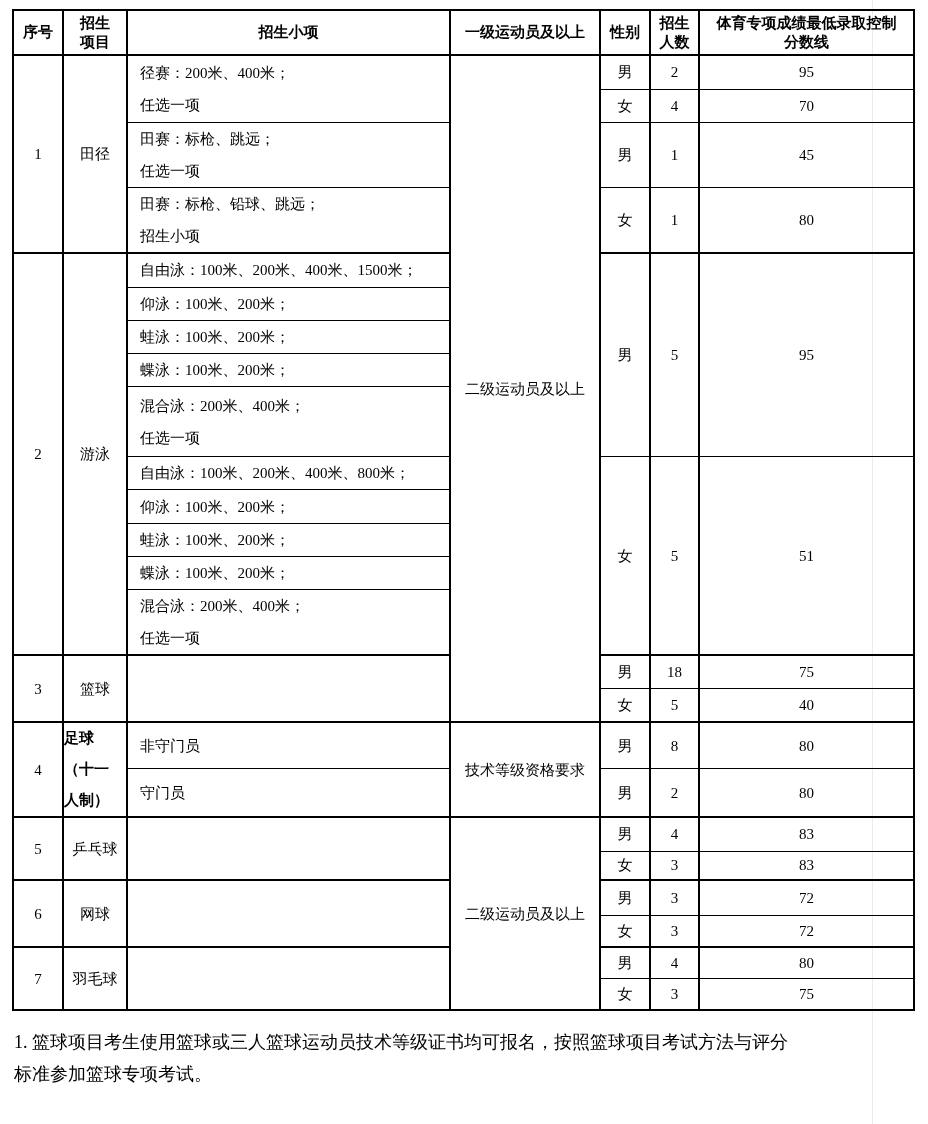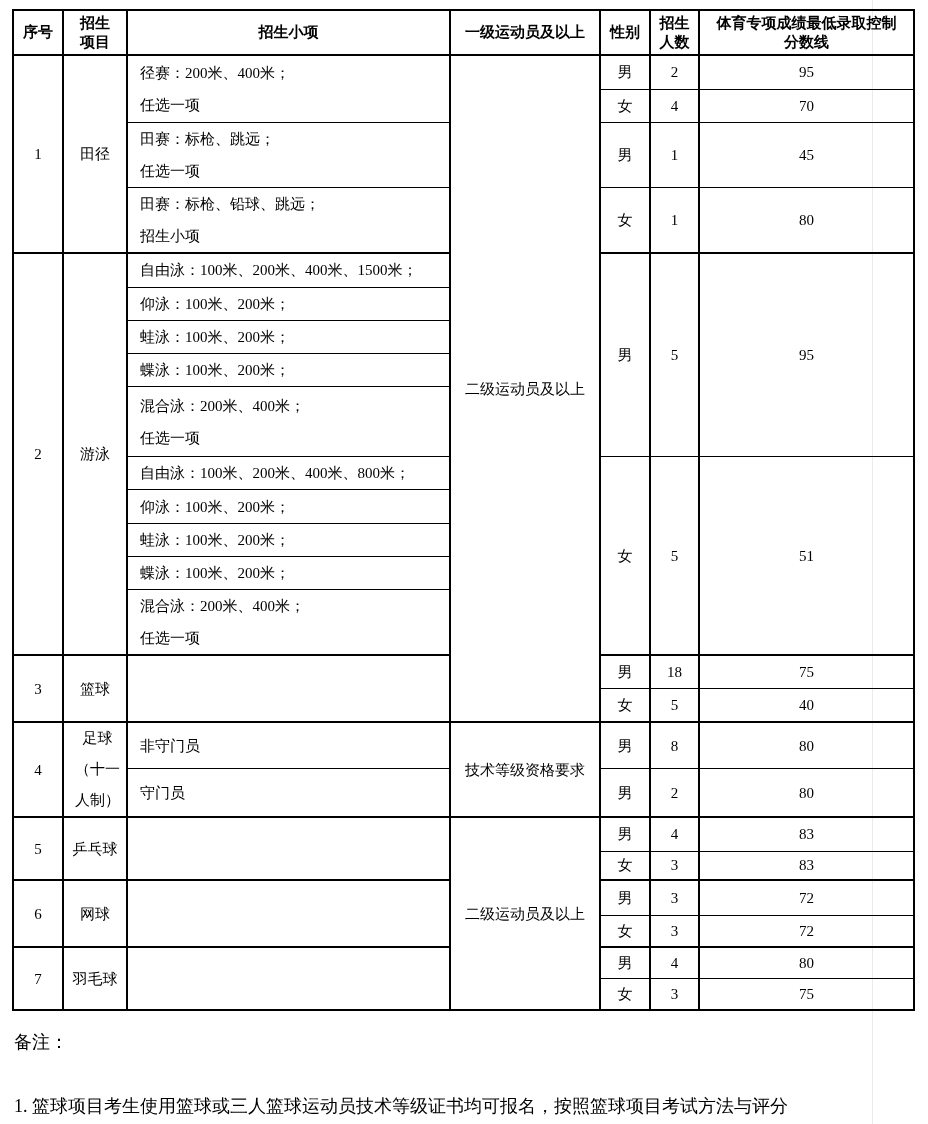--- a/index.html
+++ b/index.html
@@ -29,21 +29,21 @@
     border-top-width:2px;border-bottom-width:2px;
   }
   td.c{text-align:center;vertical-align:middle;line-height:20px;}
   td.sub{
     text-align:left;vertical-align:middle;
     padding-left:12px;padding-right:4px;
     white-space:pre-line;line-height:32px;
   }
   td.projwrap{
     white-space:pre-line;line-height:31px;
-    text-align:center;padding-left:5px;
+    text-align:left;font-weight:bold;
   }
   tr.pb td{border-top-width:2px;}
   .notes{
     position:absolute;left:14px;top:994px;width:886px;
     font-size:18px;line-height:32px;white-space:pre-line;
   }
 </style>
 </head>
 <body>
 
@@ -218,17 +218,16 @@
     <tr style="height:32px">
       <td class="c">女</td>
       <td class="c">3</td>
       <td class="c">75</td>
     </tr>
   </tbody>
 </table>
 </div>
 
 <div class="notes">
-  <div>备注：</div>
   <div>1. 篮球项目考生使用篮球或三人篮球运动员技术等级证书均可报名，按照篮球项目考试方法与评分
 标准参加篮球专项考试。</div>
   
 </div>
 
 </body></html>

